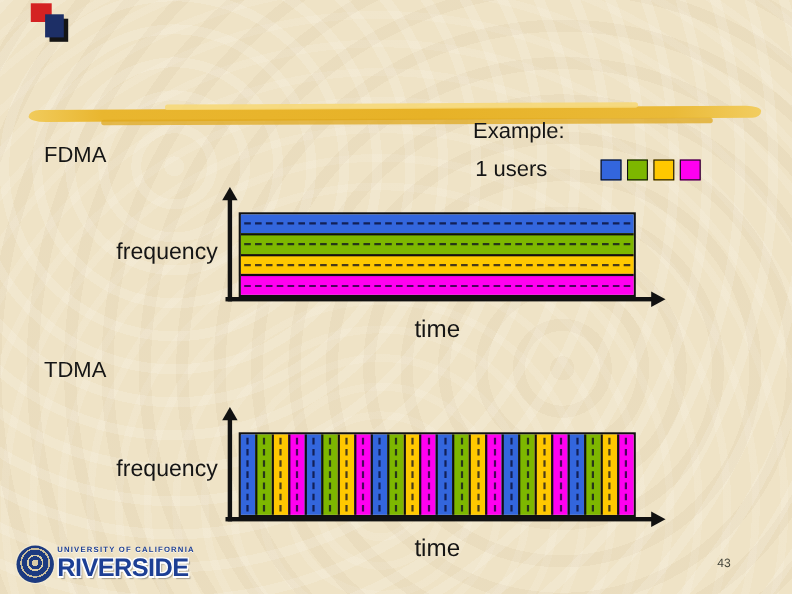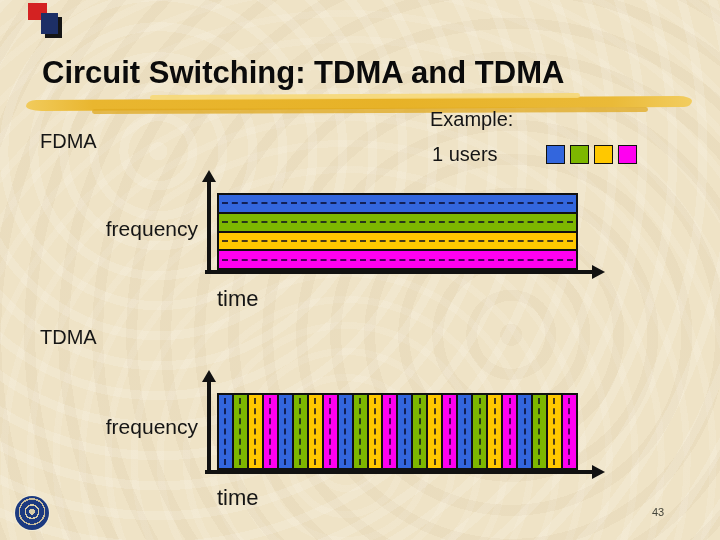--- a/index.html
+++ b/index.html
@@ -29,21 +29,21 @@
   .swoosh-c{left:150px;top:94px;width:430px;height:5px;background:#f6d878;opacity:.9;border-radius:4px;transform:rotate(-0.3deg);}
   
   .lbl{position:absolute;font-size:20px;color:#151515;}
   .lbl-example{left:430px;top:108px;}
   .lbl-users{left:432px;top:143px;}
   .lbl-fdma{left:40px;top:130px;}
   .lbl-tdma{left:40px;top:326px;}
   .lbl-freq{width:172px;left:26px;text-align:right;font-size:21px;}
   .lbl-freq1{top:217px;}
   .lbl-freq2{top:415px;}
-  .lbl-time{left:217px;width:361px;text-align:left;font-size:22px;}
+  .lbl-time{left:217px;width:361px;text-align:center;font-size:22px;}
   .lbl-time1{top:286px;}
   .lbl-time2{top:485px;}
   
   .legend{left:546px;top:145px;display:flex;gap:5px;}
   .legend-sq{width:17px;height:17px;border:1px solid #101010;}
   
   .vaxis{width:4px;background:#111;}
   .haxis{height:4px;background:#111;}
   .arrow-up{width:0;height:0;border-left:7px solid transparent;border-right:7px solid transparent;border-bottom:12px solid #111;}
   .arrow-right{width:0;height:0;border-top:7px solid transparent;border-bottom:7px solid transparent;border-left:13px solid #111;}
@@ -70,21 +70,20 @@
 </style>
 </head>
 <body>
 
 <div class="slide">
 
   <div class="sq sq-red"></div>
   <div class="sq sq-shadow"></div>
   <div class="sq sq-navy"></div>
 
-  <div class="abs title">Circuit Switching: TDMA and TDMA</div>
   <div class="abs swoosh-a"></div>
   <div class="abs swoosh-b"></div>
   <div class="abs swoosh-c"></div>
 
   <div class="lbl lbl-example">Example:</div>
   <div class="lbl lbl-users">1 users</div>
   <div class="abs legend">
       <div class="legend-sq" style="background: rgb(51, 102, 221);"></div>
       <div class="legend-sq" style="background: rgb(125, 183, 0);"></div>
       <div class="legend-sq" style="background: rgb(255, 200, 0);"></div>
@@ -194,15 +193,19 @@
         </div>
         <div class="vbar sepv" style="background: rgb(255, 0, 240);">
           <div class="vdash"></div>
         </div>
       </div>
     <div class="lbl lbl-freq lbl-freq2">frequency</div>
     <div class="lbl lbl-time lbl-time2">time</div>
   </div>
 
   <div class="abs seal"></div>
+  <div class="abs logo-text">
+    <div class="logo-line1">UNIVERSITY OF CALIFORNIA</div>
+    <div class="logo-line2">RIVERSIDE</div>
+  </div>
   <div class="abs page-num">43</div>
 
 </div>
 
 </body></html>

